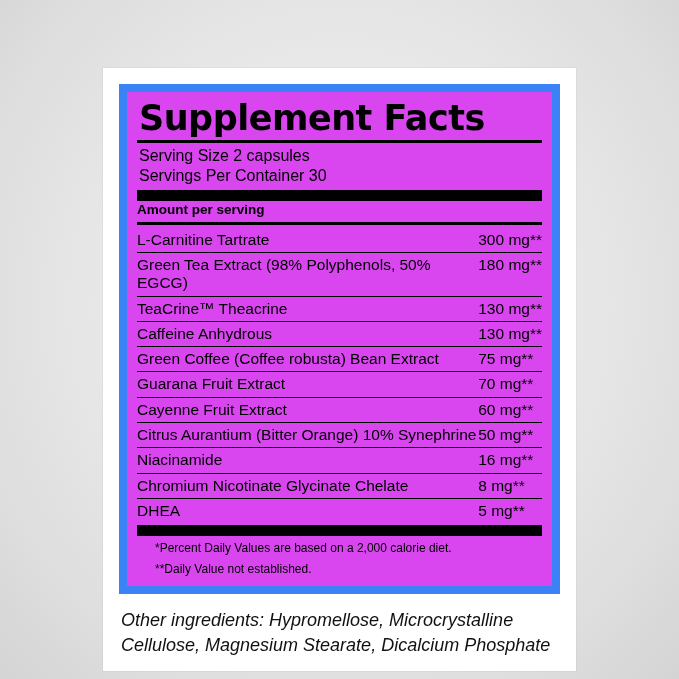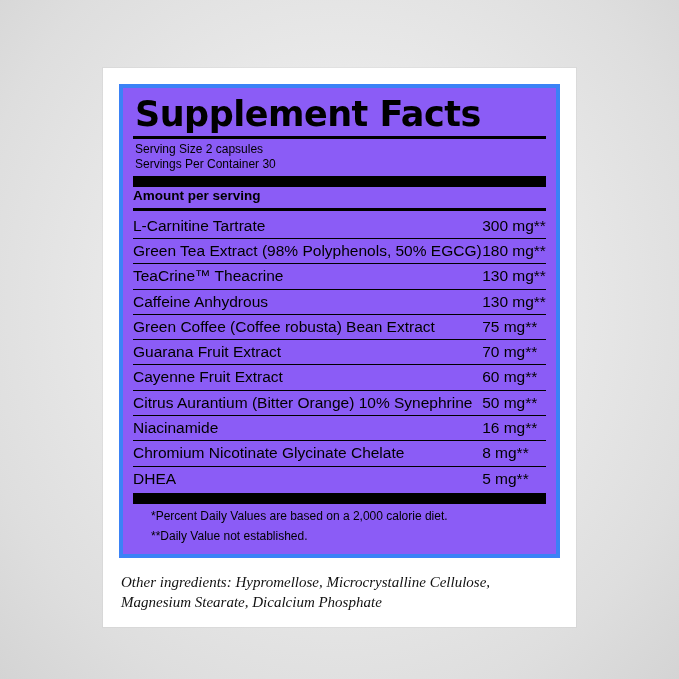--- a/index.html
+++ b/index.html
@@ -24,23 +24,23 @@
   .label-card {
     position: absolute;
     left: 103px;
     top: 68px;
     width: 473px;
     background: #ffffff;
     box-shadow: 0 0 0 1px rgba(0,0,0,0.03);
   }
   .facts-box {
     margin: 16px 16px 6px 16px;
-    border: 4px solid #3b82f6;
+    border: 8px solid #3b82f6;
     padding: 6px 10px 8px 10px;
-    background: #8b5cf6;
+    background: #d946ef;
   }
   .facts-title {
     font-family: "DejaVu Sans", sans-serif;
     font-size: 35px;
     font-weight: 700;
     letter-spacing: -0.5px;
     line-height: 1.05;
     color: #000;
     margin: 2px 0 2px 2px;
   }
@@ -53,21 +53,21 @@
     height: 11px;
     background: #000;
     margin: 4px 0 0 0;
   }
   .rule-thick2 {
     height: 11px;
     background: #000;
     margin: 2px 0 0 0;
   }
   .serving-line {
-    font-size: 12px;
+    font-size: 16px;
     color: #000;
     line-height: 1.25;
     margin-left: 2px;
   }
   .amt-header {
     font-size: 13.5px;
     font-weight: 700;
     color: #000;
     padding: 1px 2px 2px 0;
   }
@@ -96,23 +96,23 @@
     white-space: nowrap;
     padding-right: 2px;
   }
   .footnotes {
     font-size: 12px;
     color: #000;
     line-height: 1.3;
     margin: 5px 0 1px 18px;
   }
   .other-ing {
-    font-family: Liberation Serif, serif;
+    font-family: Liberation Sans, sans-serif;
     font-style: italic;
-    font-size: 15px;
+    font-size: 18px;
     line-height: 1.35;
     color: #111;
     padding: 8px 18px 14px 18px;
   }
 </style>
 </head>
 <body>
 
 <div class="page">
   <div class="label-card">

